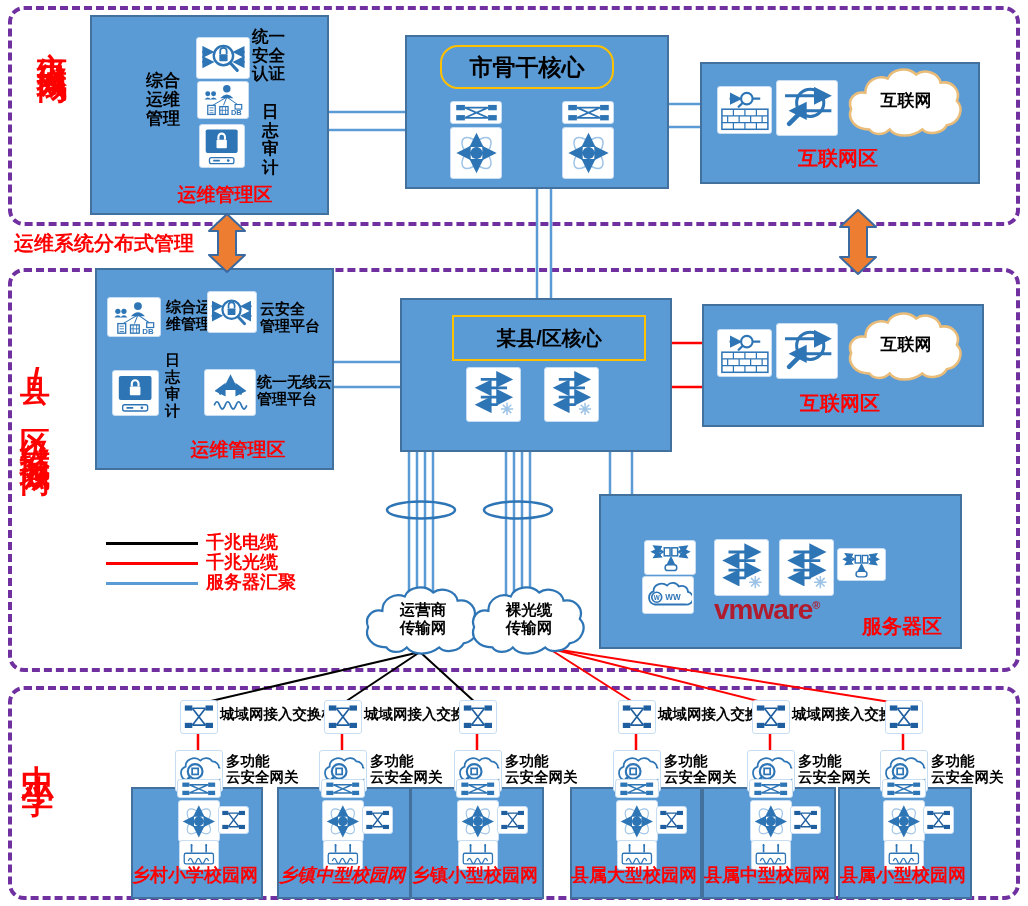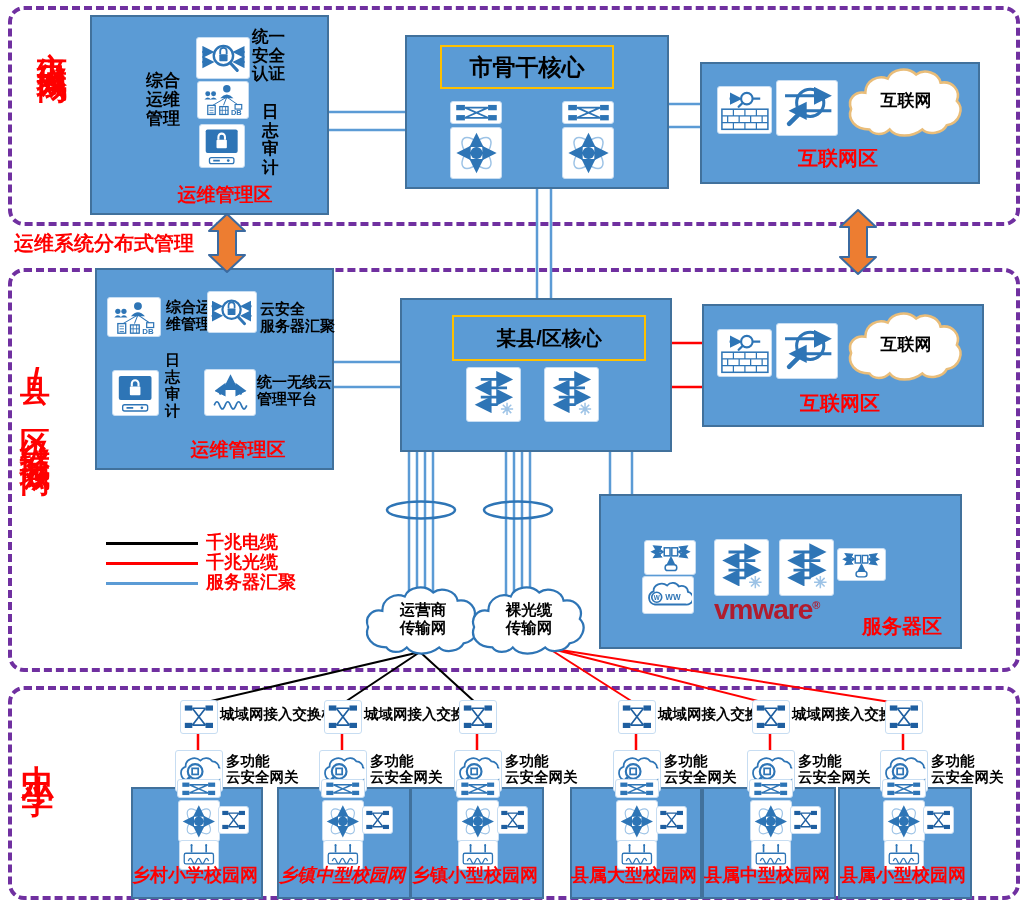--- a/index.html
+++ b/index.html
@@ -212,21 +212,21 @@
         <use href="#sym-log"></use>
       </svg>
     </div>
   <div class="lbl pre" style="left:262px;top:102px;font-size:16.5px;">日
 志
 审
 计</div>
   <div class="redlbl ctr" style="left:160px;top:185px;width:130px;font-size:19px;">运维管理区</div>
 
   <div class="bluebox" style="left:405px;top:35px;width:260px;height:150px;"></div>
-  <div class="titlebox" style="left:440px;top:45px;width:170px;height:40px;font-size:23px;">市骨干核心</div>
+  <div class="titlebox" style="left:440px;top:45px;width:170px;height:40px;font-size:23px;border-radius:18px;">市骨干核心</div>
   <div class="tile" style="left:450px;top:101px;width:50px;height:21px;">
       <svg viewBox="0 0 48 20">
         <use href="#sym-swx"></use>
       </svg>
     </div>
   <div class="tile" style="left:562px;top:101px;width:50px;height:21px;">
       <svg viewBox="0 0 48 20">
         <use href="#sym-swx"></use>
       </svg>
     </div>
@@ -275,21 +275,21 @@
       </svg>
     </div>
   <div class="lbl pre" style="left:166px;top:299px;font-size:15px;">综合运
 维管理</div>
   <div class="tile" style="left:207px;top:291px;width:48px;height:40px;">
       <svg viewBox="0 0 52 40">
         <use href="#sym-auth"></use>
       </svg>
     </div>
   <div class="lbl pre" style="left:260px;top:301px;font-size:15px;">云安全
-服务器汇聚</div>
+管理平台</div>
   <div class="tile" style="left:112px;top:370px;width:45px;height:44px;">
       <svg viewBox="0 0 44 40">
         <use href="#sym-log"></use>
       </svg>
     </div>
   <div class="lbl pre" style="left:165px;top:352px;font-size:15px;">日
 志
 审
 计</div>
   <div class="tile" style="left:204px;top:369px;width:50px;height:45px;">

